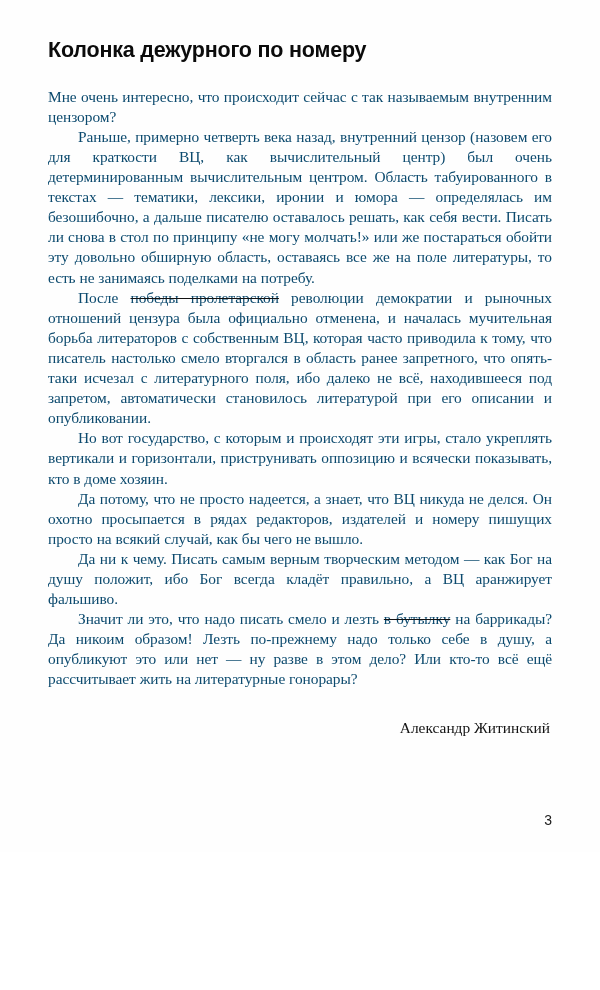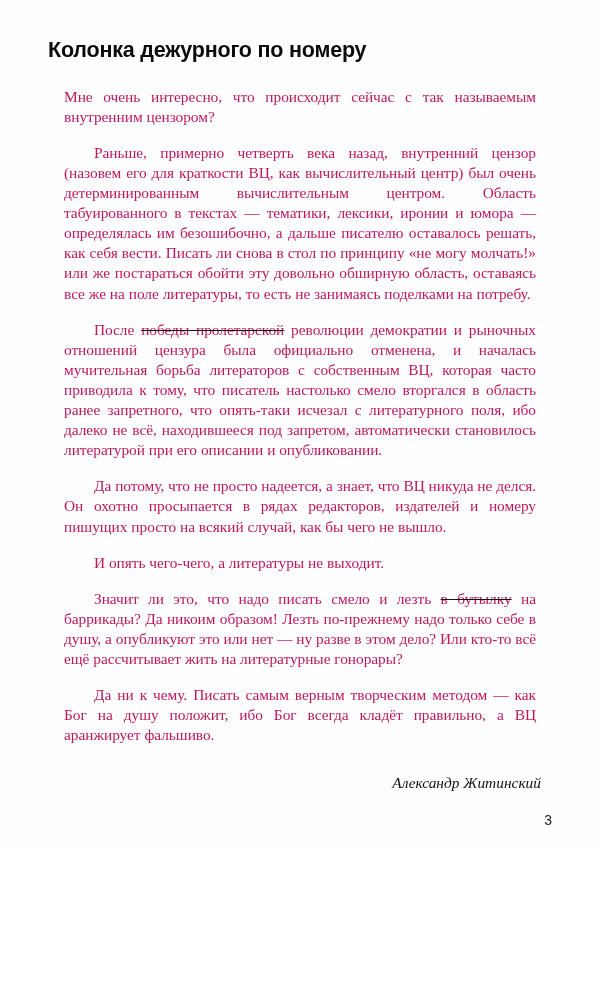--- a/index.html
+++ b/index.html
@@ -43,48 +43,47 @@
     padding-top: 38px;
     line-height: 1.15;
     white-space: nowrap;
   }
 
   .body-text {
     margin-top: 24px;
   }
 
   .para {
-    margin: 16px;
+    margin: 0;
     font-size: 15.4px;
     line-height: 20.1px;
     text-align: justify;
     text-justify: inter-word;
-    color: #be185d;
+    color: #0c4a6e;
     letter-spacing: -0.05px;
     word-spacing: 0.1px;
   }
 
   .para.indent {
     text-indent: 30px;
   }
 
   .para.noindent {
     text-indent: 0;
   }
 
   .struck {
     text-decoration: line-through;
     text-decoration-thickness: 1.4px;
     text-decoration-color: #121212;
   }
 
   .signature {
-    margin: 9px;
+    margin: 0;
     margin-top: 28px;
-    font-style: italic;
     font-size: 15.4px;
     line-height: 20px;
     text-align: right;
     color: #121212;
     padding-right: 2px;
   }
 
   .page-number {
     position: absolute;
     right: 48px;
@@ -105,30 +104,30 @@
 
     <div class="body-text">
 
       <p class="para noindent">Мне очень интересно, что происходит сейчас с так называемым внутренним цензором?</p>
 
       <p class="para indent">Раньше, примерно четверть века назад, внутренний цензор (назовем его для краткости ВЦ, как вычислительный центр) был очень детерминированным вычислительным центром. Область табуированного в текстах — тематики, лексики, иронии и юмора — определялась им безошибочно, а дальше писателю оставалось решать, как себя вести. Писать ли снова в стол по принципу «не могу молчать!» или же постараться обойти эту довольно обширную область, оставаясь все же на поле литературы, то есть не занимаясь поделками на потребу.</p>
 
 
       <p class="para indent"><span>После </span><span class="struck">победы пролетарской</span><span> революции демократии и рыночных отношений цензура была официально отменена, и началась мучительная борьба литераторов с собственным ВЦ, которая часто приводила к тому, что писатель настолько смело вторгался в область ранее запретного, что опять-таки исчезал с литературного поля, ибо далеко не всё, находившееся под запретом, автоматически становилось литературой при его описании и опубликовании.</span></p>
 
+      <p class="para indent">Но вот государство, с которым и происходят эти игры, стало укреплять вертикали и горизонтали, приструнивать оппозицию и всячески показывать, кто в доме хозяин.</p>
 
 
       <p class="para indent">Да потому, что не просто надеется, а знает, что ВЦ никуда не делся. Он охотно просыпается в рядах редакторов, издателей и номеру пишущих просто на всякий случай, как бы чего не вышло.</p>
 
-      <p class="para indent">И опять чего-чего, а литературы не выходит.</p>
 
 
+      <p class="para indent">Да ни к чему. Писать самым верным творческим методом — как Бог на душу положит, ибо Бог всегда кладёт правильно, а ВЦ аранжирует фальшиво.</p>
+
       <p class="para indent"><span>Значит ли это, что надо писать смело и лезть </span><span class="struck">в бутылку</span><span> на баррикады? Да никоим образом! Лезть по-прежнему надо только себе в душу, а опубликуют это или нет — ну разве в этом дело? Или кто-то всё ещё рассчитывает жить на литературные гонорары?</span></p>
-
-      <p class="para indent">Да ни к чему. Писать самым верным творческим методом — как Бог на душу положит, ибо Бог всегда кладёт правильно, а ВЦ аранжирует фальшиво.</p>
 
       <p class="signature">Александр Житинский</p>
 
     </div>
   </div>
 
   <div class="page-number">3</div>
 </div>
 
 </body></html>

